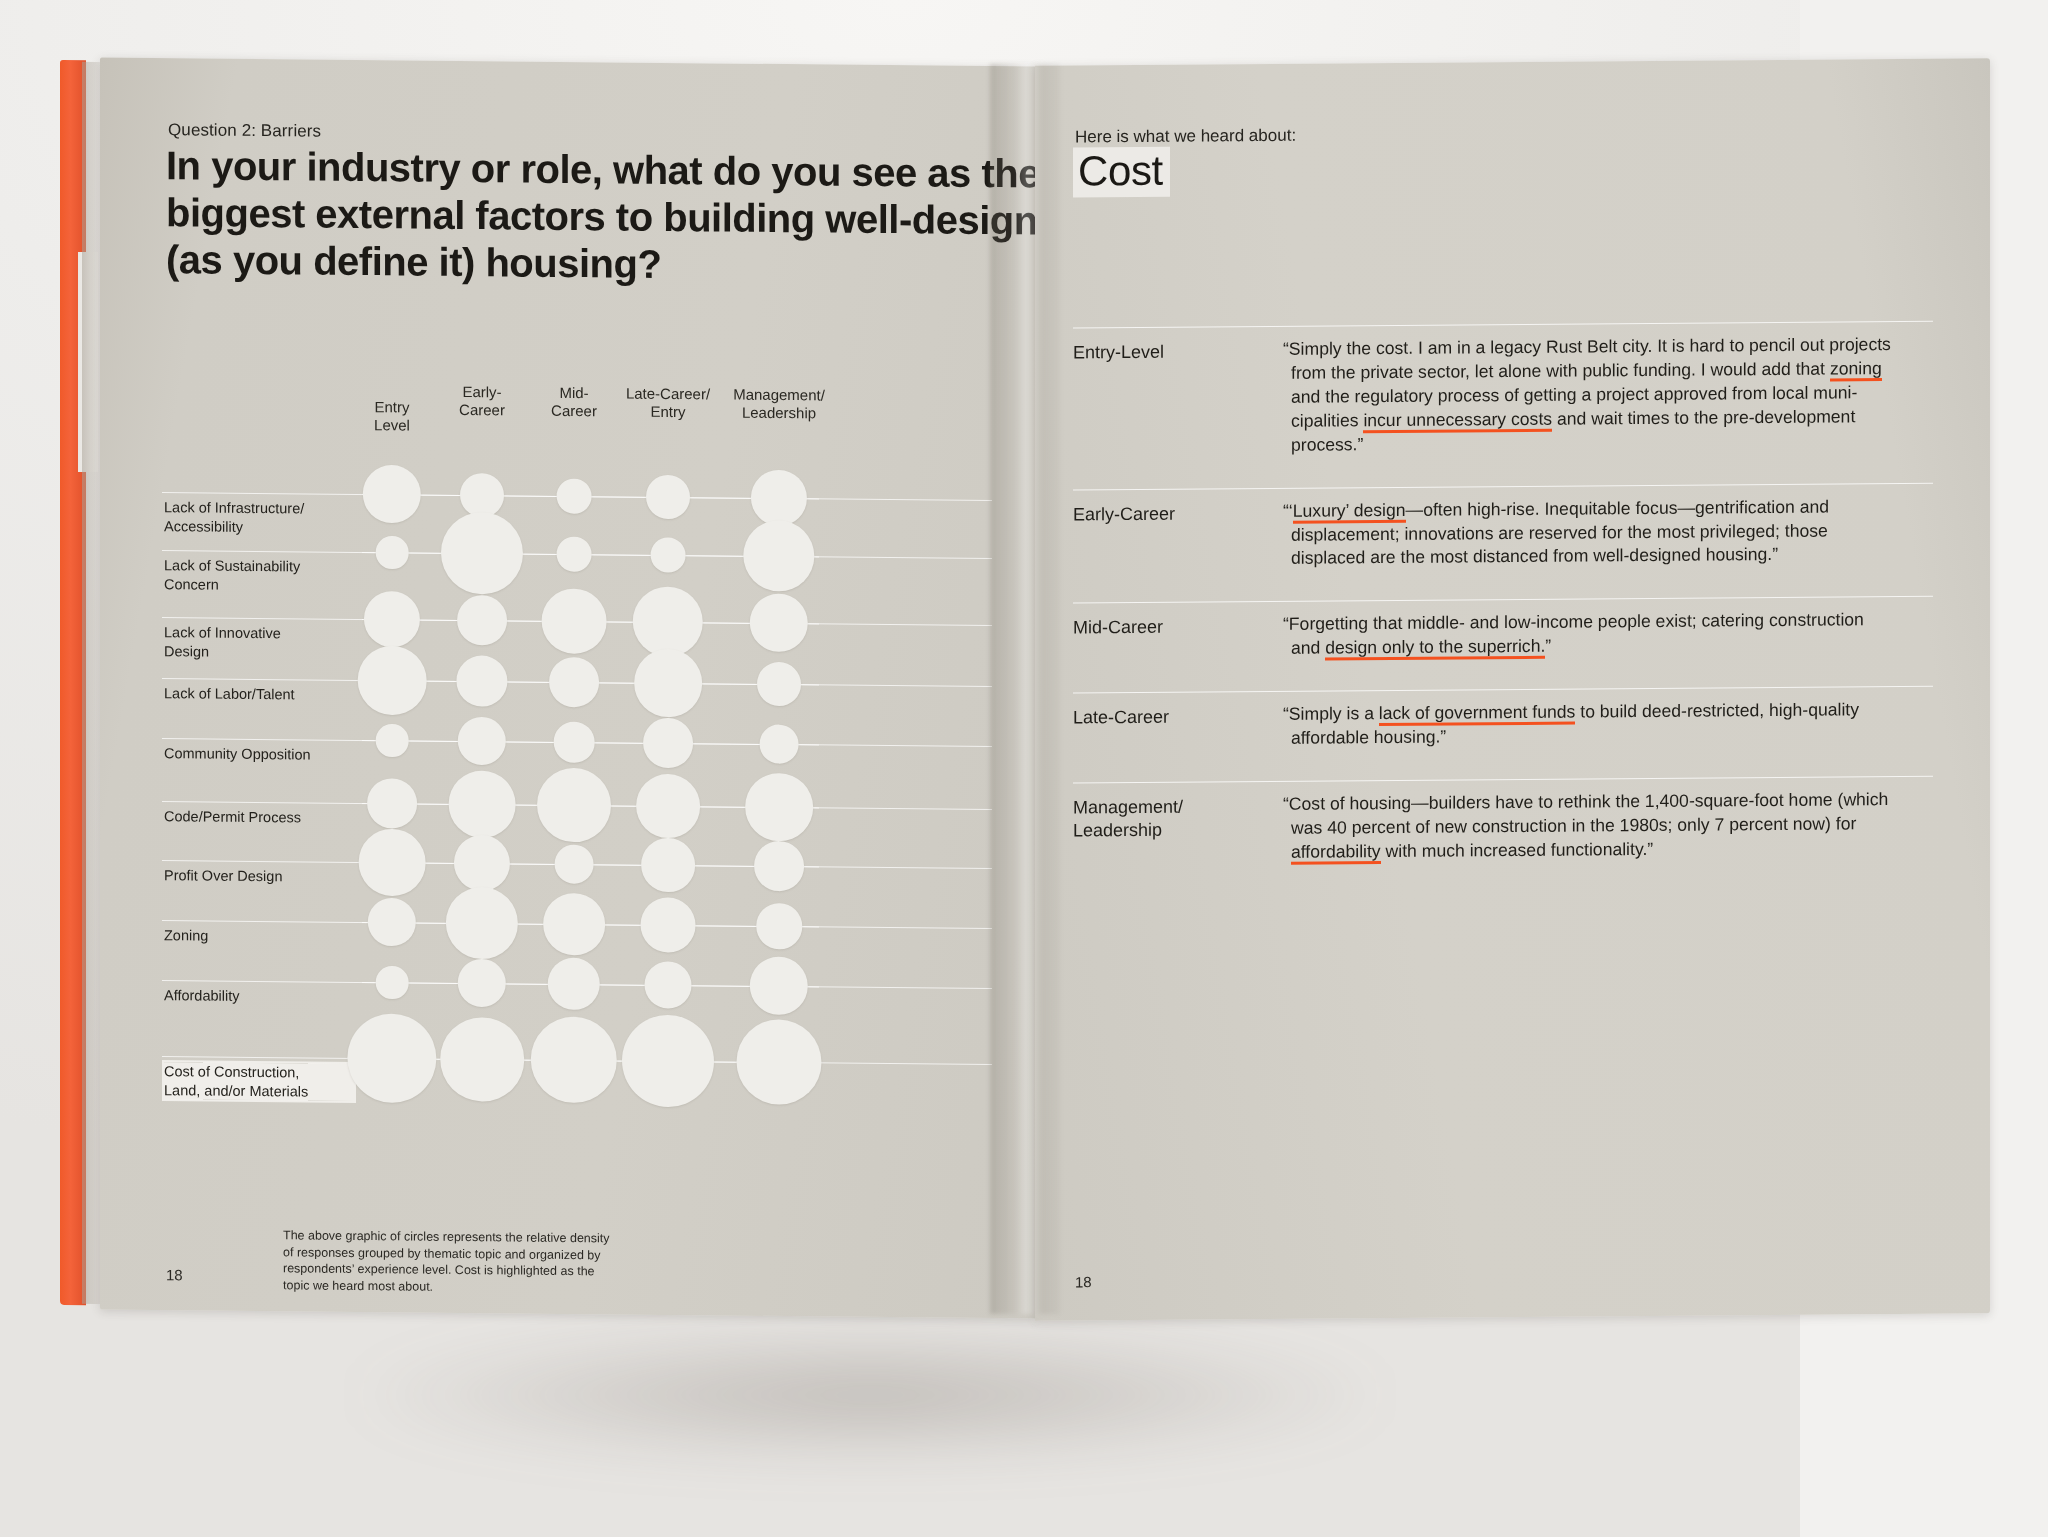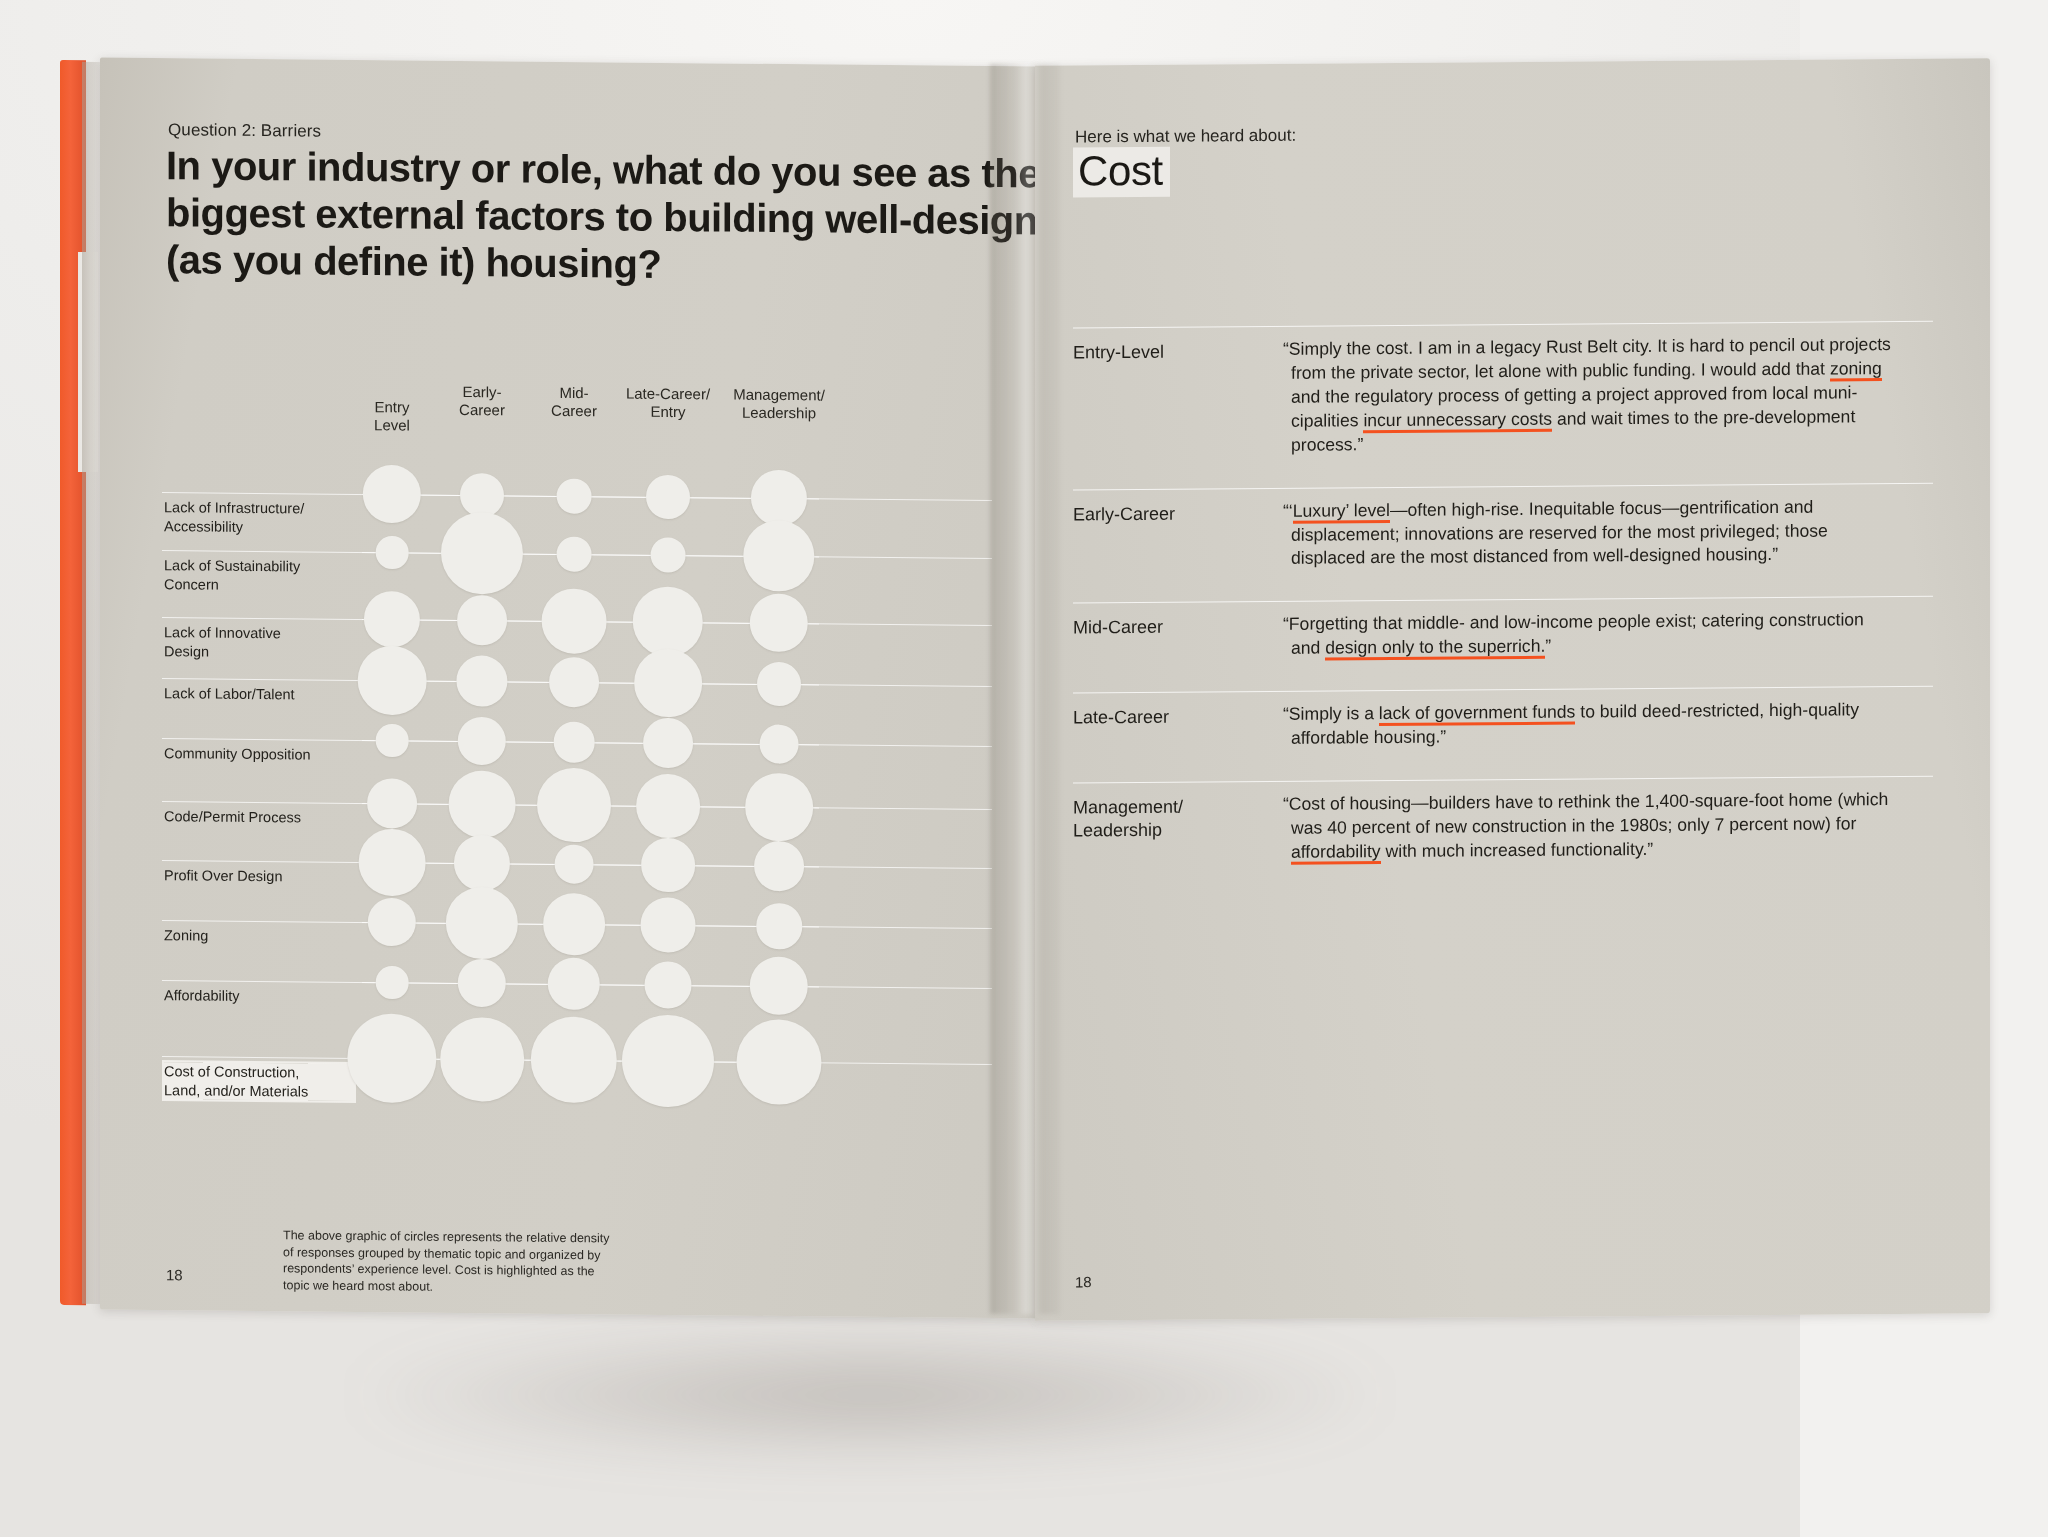--- a/index.html
+++ b/index.html
@@ -308,21 +308,21 @@
         <div class="qa" id="qa-list">
             <div class="qa-row">
               <div class="qa-rule"></div>
               <div class="qa-who">Entry-Level</div>
               <div class="qa-text"><span>“Simply the cost. I am in a legacy Rust Belt city. It is hard to pencil out projects from the private sector, let alone with public funding. I would add that </span><span class="u">zoning</span><span> and the regulatory process of getting a project approved from local muni-cipalities </span><span class="u">incur unnecessary costs</span><span> and wait times to the pre-development process.”</span></div>
               <div style="height: 30px;"></div>
             </div>
             <div class="qa-row">
               <div class="qa-rule"></div>
               <div class="qa-who">Early-Career</div>
-              <div class="qa-text"><span>“‘</span><span class="u">Luxury’ level</span><span>—often high-rise. Inequitable focus—gentrification and displacement; innovations are reserved for the most privileged; those displaced are the most distanced from well-designed housing.”</span></div>
+              <div class="qa-text"><span>“‘</span><span class="u">Luxury’ design</span><span>—often high-rise. Inequitable focus—gentrification and displacement; innovations are reserved for the most privileged; those displaced are the most distanced from well-designed housing.”</span></div>
               <div style="height: 30px;"></div>
             </div>
             <div class="qa-row">
               <div class="qa-rule"></div>
               <div class="qa-who">Mid-Career</div>
               <div class="qa-text"><span>“Forgetting that middle- and low-income people exist; catering construction and </span><span class="u">design only to the superrich.</span><span>”</span></div>
               <div style="height: 30px;"></div>
             </div>
             <div class="qa-row">
               <div class="qa-rule"></div>

